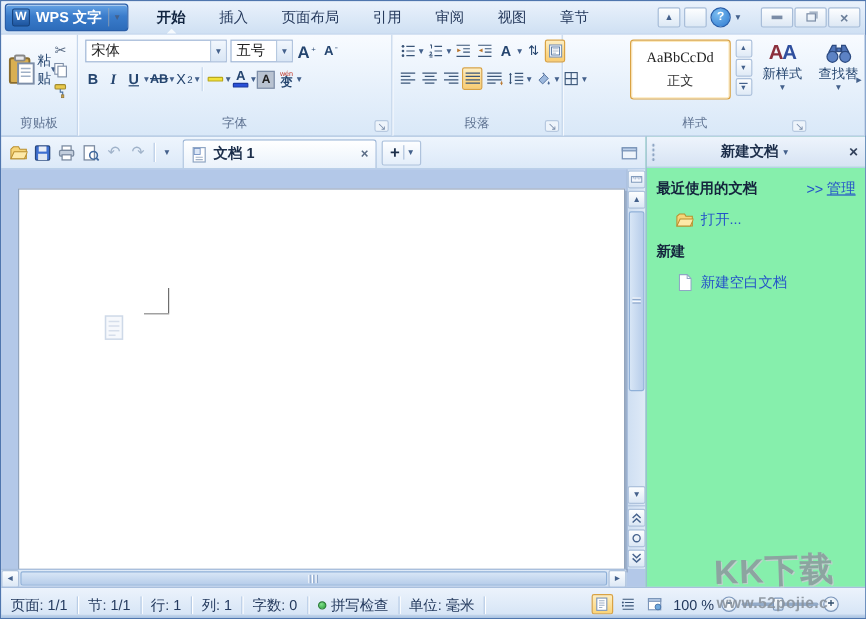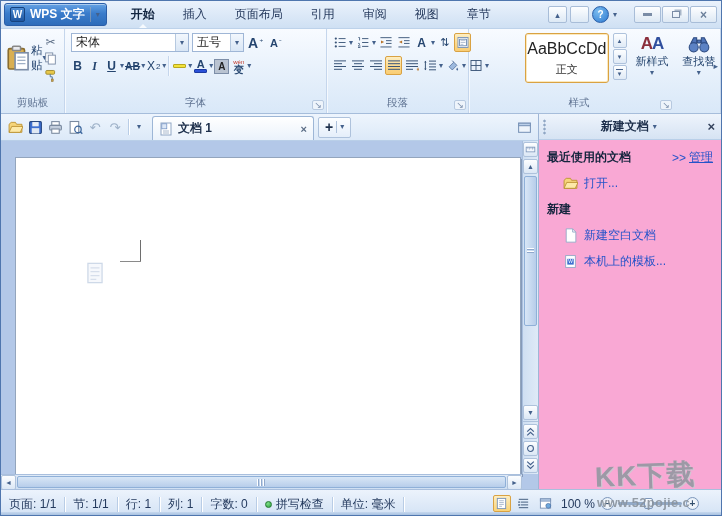--- a/index.html
+++ b/index.html
@@ -73,21 +73,21 @@
   .wen .py{font-size:6px;color:#c0392b}.wen .zi{font-size:10px;font-weight:bold}
 
   .g-para{width:142px}
   .para-r{display:flex;align-items:center;padding:4px 2px 0 4px;gap:1px}
   .para-r .ic svg{width:14px;height:13px}
 
   .g-styles{flex:1;min-width:0}
   .styles-body{display:flex;align-items:flex-start;padding:4px 0 0 56px;gap:4px}
   .stylebox{width:86px;height:50px;background:#fff;border:1px solid #d9a243;border-radius:3px;
     box-shadow:0 0 0 1px #fce9bd inset;display:flex;flex-direction:column;align-items:center;justify-content:center;gap:4px}
-  .stylebox .prev{font-family:Liberation Sans, sans-serif;font-size:16px;color:#222}
+  .stylebox .prev{font-family:Liberation Serif, serif;font-size:12px;color:#222}
   .stylebox .sname{font-size:11px;color:#333}
   .stylearrows{display:flex;flex-direction:column;gap:1px}
   .sar{width:14px;height:15px;border:1px solid #aec2dc;border-radius:2px;background:linear-gradient(#fdfeff,#dfeaf6);
     display:flex;flex-direction:column;align-items:center;justify-content:center;font-size:7px;color:#44618c;line-height:6px}
   .sar .bar{width:7px;height:1px;background:#44618c;margin-bottom:1px}
   .bigbtn{width:44px;display:flex;flex-direction:column;align-items:center;font-size:11px;color:#25456f;padding-top:1px}
   .aa{font-family:"Liberation Serif","DejaVu Serif",serif;font-size:17px;font-weight:bold;line-height:20px;letter-spacing:-1px}
   .aa .a1{color:#8b2f3c}.aa .a2{color:#2f4f9e}
   .bigbtn .ic svg{width:22px;height:20px}
   .ribbon-more{position:absolute;right:2px;top:32px;font-size:9px;color:#44618c}
@@ -124,21 +124,21 @@
     background:linear-gradient(90deg,#d8e6f6,#b7cdea);display:flex;flex-direction:column;align-items:center;justify-content:center;gap:2px}
   .vthumb i{display:block;width:7px;height:1px;background:#8fa8cc;box-shadow:0 -1px 0 #fff}
   .vspace{flex:1}
   .pgcluster{display:flex;flex-direction:column;align-items:center;border-top:1px solid #aec2dc;padding-top:1px}
   .hscroll{position:absolute;left:0;bottom:0;width:521px;height:15px;background:linear-gradient(#dfeaf7,#cfdff2);border-top:1px solid #a9bfdd;display:flex;align-items:center}
   .hthumb{height:12px;flex:1;margin:0 1px;border:1px solid #8fb0d8;border-radius:2px;background:linear-gradient(#d8e6f6,#b7cdea);
     display:flex;align-items:center;justify-content:center;gap:2px}
   .hthumb i{display:block;width:1px;height:7px;background:#8fa8cc;box-shadow:-1px 0 0 #fff}
 
   
-  .taskpane{position:absolute;left:537px;top:113px;width:183px;height:375px;background:#f9a8d4;border-left:1px solid #9fb6d6;display:flex;flex-direction:column}
+  .taskpane{position:absolute;left:537px;top:113px;width:183px;height:375px;background:#86efac;border-left:1px solid #9fb6d6;display:flex;flex-direction:column}
   .tp-head{height:26px;display:flex;align-items:center;background:linear-gradient(#eef4fc,#d6e3f3);border-bottom:1px solid #b9cfe8;padding:0 6px 0 4px}
   .tp-grip{width:3px;height:16px;background-image:radial-gradient(#8fa6c4 1px,transparent 1.2px);background-size:3px 4px;margin-right:4px}
   .tp-title{flex:1;text-align:center;font-size:12px;font-weight:bold;color:#1c2e4a;display:flex;align-items:center;justify-content:center;gap:4px}
   .tp-x{font-size:13px;font-weight:bold;color:#33425c}
   .tp-body{padding:9px 8px 0 8px;font-size:12px}
   .tp-row{display:flex;align-items:center;margin-bottom:9px}
   .tp-h{font-weight:bold;color:#14243d}
   .tp-manage{margin-left:auto;color:#2553c9;display:flex;gap:3px;align-items:center}
   .tp-manage .ml{text-decoration:underline}
   .tp-link{display:flex;align-items:center;gap:6px;color:#2553c9;margin:0 0 9px 16px}
@@ -654,30 +654,20 @@
       <div id="tp-items">
           <div class="tp-link">
             <span class="ic">
               <svg viewBox="0 0 14 14">
                 <path d="M3 0.8h6l3 3v9.4H3z" fill="#fff" stroke="#8fa6c4" stroke-width="0.8"></path>
                 <path d="M9 0.8v3h3" fill="none" stroke="#8fa6c4" stroke-width="0.8"></path>
               </svg>
             </span>
             <span>新建空白文档</span>
           </div>
-          <div class="tp-link">
-            <span class="ic">
-              <svg viewBox="0 0 14 14">
-                <rect x="2.5" y="1.5" width="9" height="11" fill="#fff" stroke="#8fa6c4" stroke-width="0.8"></rect>
-                <rect x="4" y="4.5" width="6" height="5.4" fill="#3e6fd0"></rect>
-                <text x="7" y="8.8" font-size="4.6" fill="#fff" text-anchor="middle" font-family="Liberation Sans,DejaVu Sans,sans-serif">W</text>
-              </svg>
-            </span>
-            <span>本机上的模板...</span>
-          </div>
         </div>
     </div>
     <div class="tp-fill"></div>
   </div>
 
   <div class="statusbar">
     <div id="sb-fields" style="display:flex;align-items:center">
         <span class="sb-cell">
           <span>页面: 1/1</span>
         </span>

